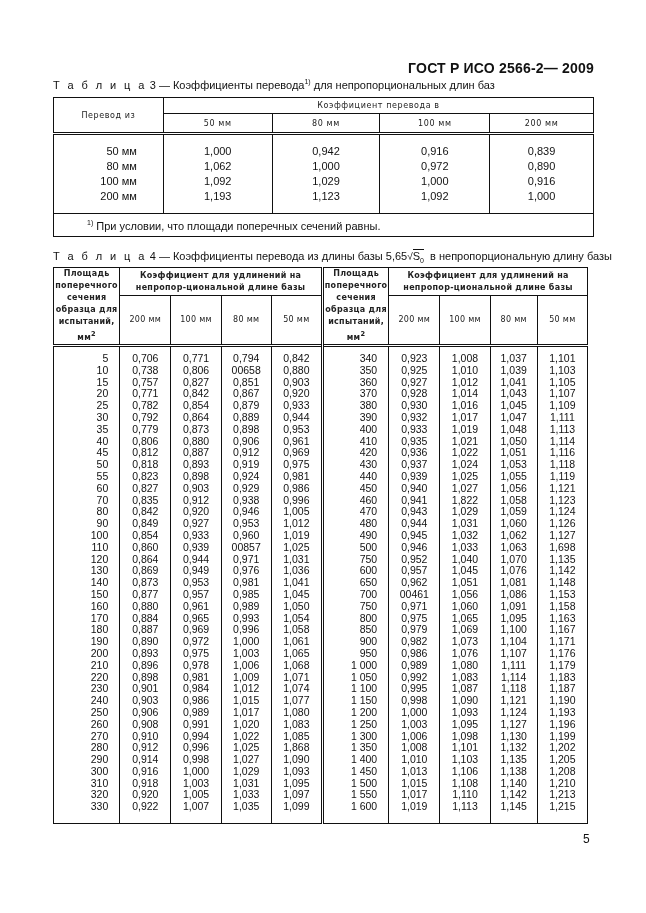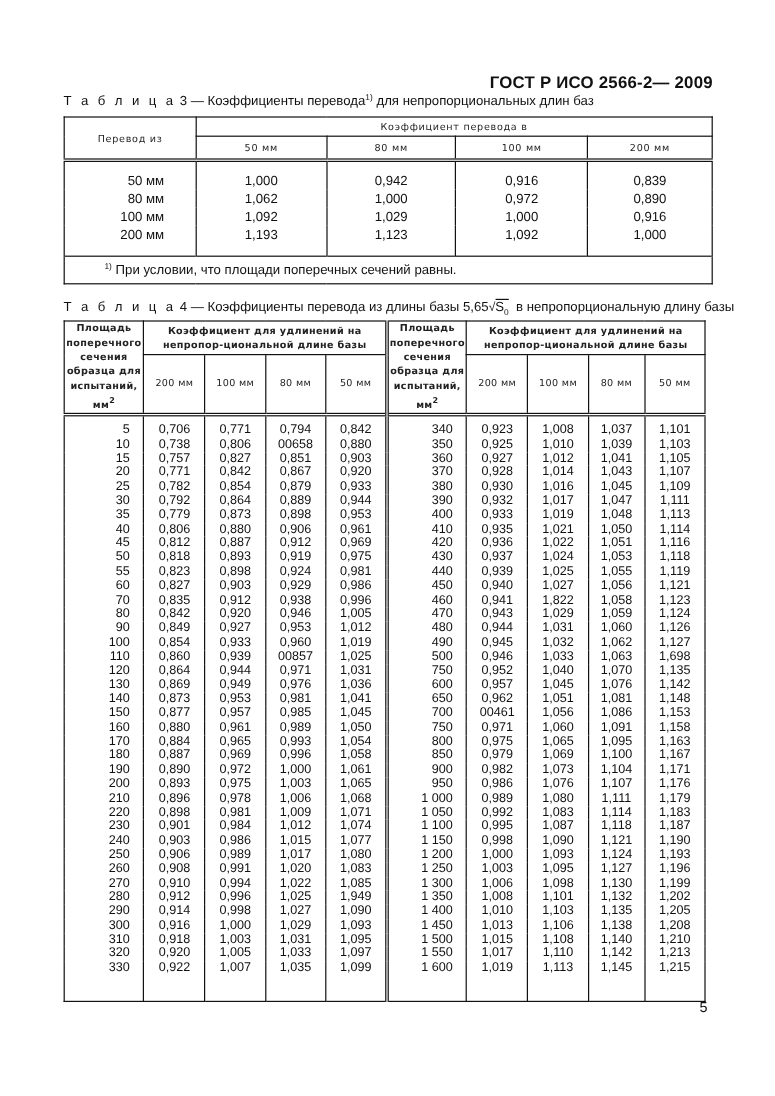--- a/index.html
+++ b/index.html
@@ -27,21 +27,21 @@
   
   #t4 { left: 53px; top: 267px; width: 535px; font-size: 10.5px; }
   #t4 .hdr { font-family: "DejaVu Sans", sans-serif; font-size: 8px; color: #222; text-align: center; line-height: 12px; letter-spacing: 0.3px; }
   #t4 td.b { border: 1px solid #111; }
   #t4 td.split { border-right: 3px double #111; }
   #t4 .dbl td { border-top: 3px double #111; height: 0; }
   #t4 .data td { text-align: center; line-height: 11.8px; border-left: 1px solid #111; border-right: 1px solid #111; }
   #t4 .data td.area { text-align: right; padding-right: 11px; }
   #t4 .data td.split { border-right: 3px double #111; }
   #t4 .data.first td { padding-top: 6px; }
-  #t4 .data.last td { padding-bottom: 21px; border-bottom: 1px solid #111; }
+  #t4 .data.last td { padding-bottom: 10px; border-bottom: 1px solid #111; }
   .page-num { position: absolute; top: 832px; left: 583px; font-size: 12px; }
 </style>
 </head>
 <body>
 
 <div class="doc-header">ГОСТ Р ИСО 2566-2— 2009</div>
 
 <div class="caption" style="top:78px;">
   <span class="spaced">Т а б л и ц а</span>
   <span>3 — Коэффициенты перевода</span><sup>1)</sup><span> для непропорциональных длин баз</span>
@@ -554,21 +554,21 @@
         <td class="">1,006</td>
         <td class="">1,098</td>
         <td class="">1,130</td>
         <td class="">1,199</td>
       </tr>
       <tr class="data">
         <td class="area">280</td>
         <td class="">0,912</td>
         <td class="">0,996</td>
         <td class="">1,025</td>
-        <td class="split">1,949</td>
+        <td class="split">1,868</td>
         <td class="area">1 350</td>
         <td class="">1,008</td>
         <td class="">1,101</td>
         <td class="">1,132</td>
         <td class="">1,202</td>
       </tr>
       <tr class="data">
         <td class="area">290</td>
         <td class="">0,914</td>
         <td class="">0,998</td>

